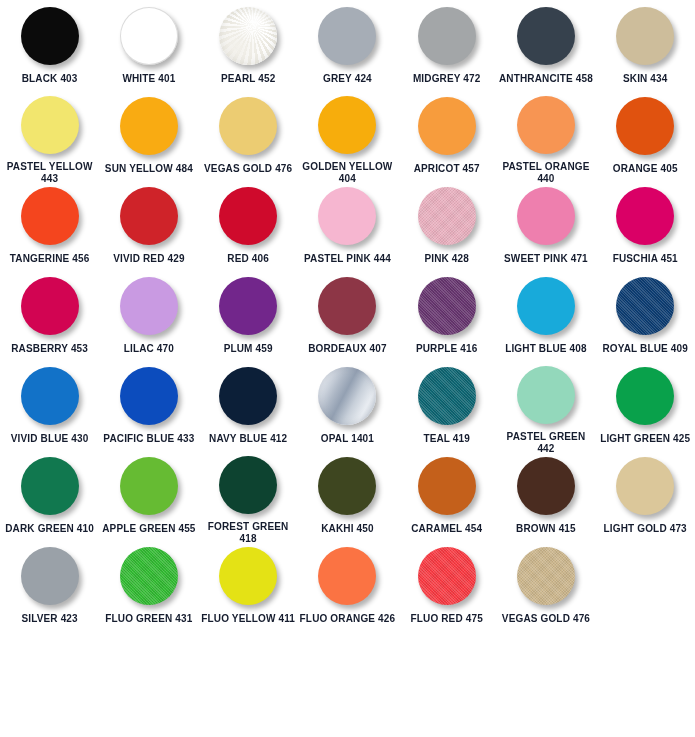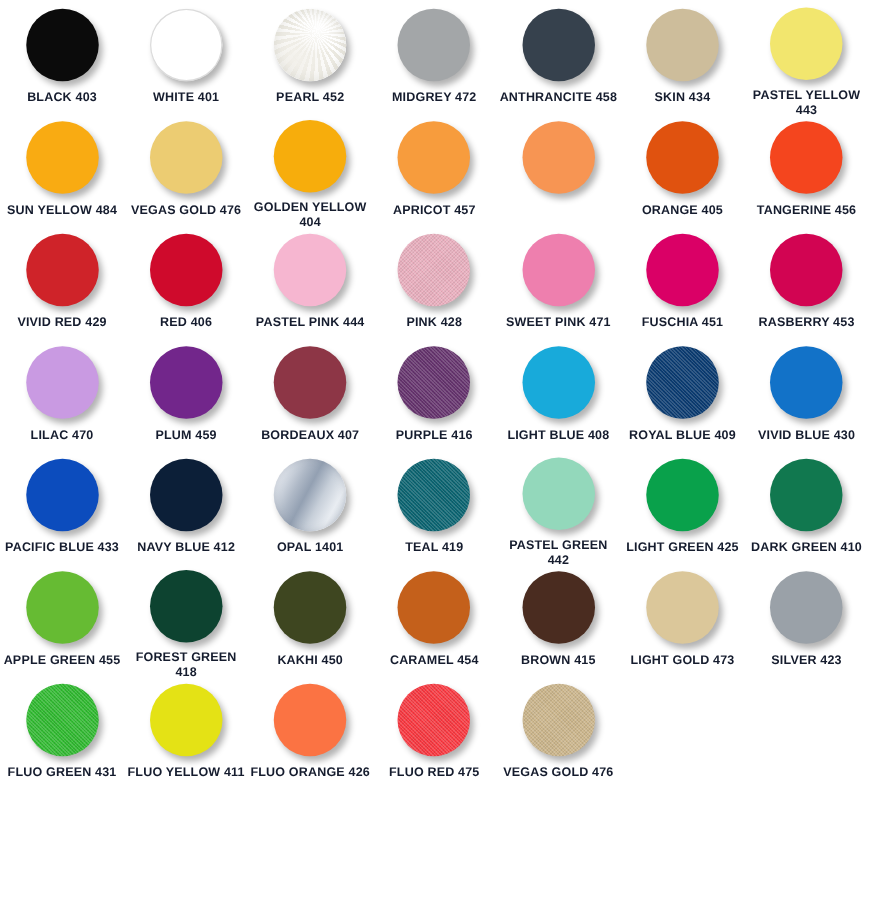--- a/index.html
+++ b/index.html
@@ -128,20 +128,26 @@
       <div class="swatch-label">WHITE 401</div>
     </div>
     <div class="swatch-cell">
       <div class="swatch-disc-wrap">
         <div class="swatch-disc pearl"></div>
       </div>
       <div class="swatch-label">PEARL 452</div>
     </div>
     <div class="swatch-cell">
       <div class="swatch-disc-wrap">
+        <div class="swatch-disc" style="background: rgb(166, 173, 182);"></div>
+      </div>
+      <div class="swatch-label">GREY 424</div>
+    </div>
+    <div class="swatch-cell">
+      <div class="swatch-disc-wrap">
         <div class="swatch-disc" style="background: rgb(163, 166, 168);"></div>
       </div>
       <div class="swatch-label">MIDGREY 472</div>
     </div>
     <div class="swatch-cell">
       <div class="swatch-disc-wrap">
         <div class="swatch-disc" style="background: rgb(54, 65, 77);"></div>
       </div>
       <div class="swatch-label">ANTHRANCITE 458</div>
     </div>
@@ -178,20 +184,21 @@
     <div class="swatch-cell">
       <div class="swatch-disc-wrap">
         <div class="swatch-disc" style="background: rgb(247, 156, 61);"></div>
       </div>
       <div class="swatch-label">APRICOT 457</div>
     </div>
     <div class="swatch-cell">
       <div class="swatch-disc-wrap">
         <div class="swatch-disc" style="background: rgb(247, 149, 83);"></div>
       </div>
+      <div class="swatch-label">PASTEL ORANGE 440</div>
     </div>
     <div class="swatch-cell">
       <div class="swatch-disc-wrap">
         <div class="swatch-disc" style="background: rgb(224, 82, 15);"></div>
       </div>
       <div class="swatch-label">ORANGE 405</div>
     </div>
     <div class="swatch-cell">
       <div class="swatch-disc-wrap">
         <div class="swatch-disc" style="background: rgb(244, 69, 30);"></div>

